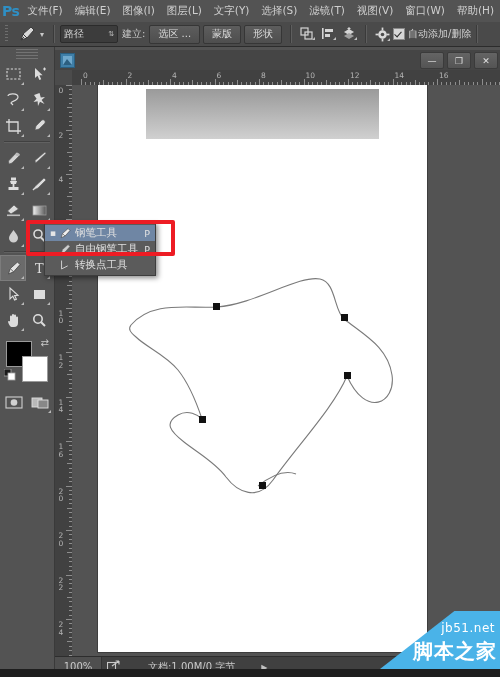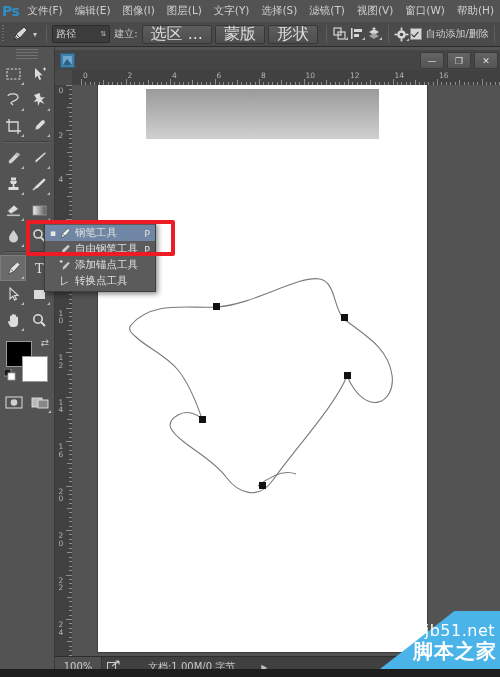--- a/index.html
+++ b/index.html
@@ -95,21 +95,21 @@
     font-size: 10px;
     margin: 0 4px;
     white-space: nowrap;
   }
   .ob-btn {
     height: 17px;
     background: linear-gradient(#5d5d5d, #4e4e4e);
     border: 1px solid #363636;
     border-radius: 2px;
     color: #dcdcdc;
-    font-size: 16px;
+    font-size: 10px;
     padding: 0 8px;
     display: flex; align-items: center;
     margin-right: 3px;
     white-space: nowrap;
   }
   .ob-icon {
     width: 20px; height: 20px;
     display: flex; align-items: center; justify-content: center;
     margin-right: 1px;
   }
@@ -381,21 +381,21 @@
   .wm-tri {
     position: absolute;
     left: 0; top: 0; width: 120px; height: 58px;
     background: #4ab3e8;
     clip-path: polygon(100% 0, 100% 100%, 0 100%, 62% 0);
   }
   .wm-url {
     position: absolute;
     right: 5px; top: 10px;
     color: #ffffff;
-    font-size: 16px;
+    font-size: 12px;
     font-family: "DejaVu Sans", sans-serif;
     letter-spacing: 0.5px;
   }
   .wm-cn {
     position: absolute;
     right: 3px; bottom: 4px;
     color: #ffffff;
     font-size: 20px;
     font-weight: bold;
     letter-spacing: 1px;
@@ -1042,30 +1042,20 @@
             <path d="M1 15 C3 13, 4 15, 6 14" stroke="#cfcfcf" stroke-width="0.9" fill="none"></path>
           </svg>
       </span>
       <span>自由钢笔工具</span>
       <span class="fly-key">P</span>
     </div>
     <div class="fly-item">
       <span class="fly-dot"></span>
       <span class="fly-ico">
         <svg width="14" height="13" viewBox="0 0 17 17">
-            <path d="M4.5 15 L6 9.8 L12.8 3.4 L15 5.6 L9 12.4 Z" fill="#cfcfcf" stroke="#555" stroke-width="0.8"></path>
-            <path d="M1.5 3.2 L5.5 3.2 M3.5 1.2 L3.5 5.2" stroke="#d8d8d8" stroke-width="1.5"></path>
-          </svg>
-      </span>
-      <span>添加锚点工具</span>
-    </div>
-    <div class="fly-item">
-      <span class="fly-dot"></span>
-      <span class="fly-ico">
-        <svg width="14" height="13" viewBox="0 0 17 17">
             <path d="M4 2 L4 13 L12 9" fill="none" stroke="#d8d8d8" stroke-width="1.2"></path>
           </svg>
       </span>
       <span>转换点工具</span>
     </div>
   </div>
 
   <div class="redbox"></div>
 
   <div class="wm">

